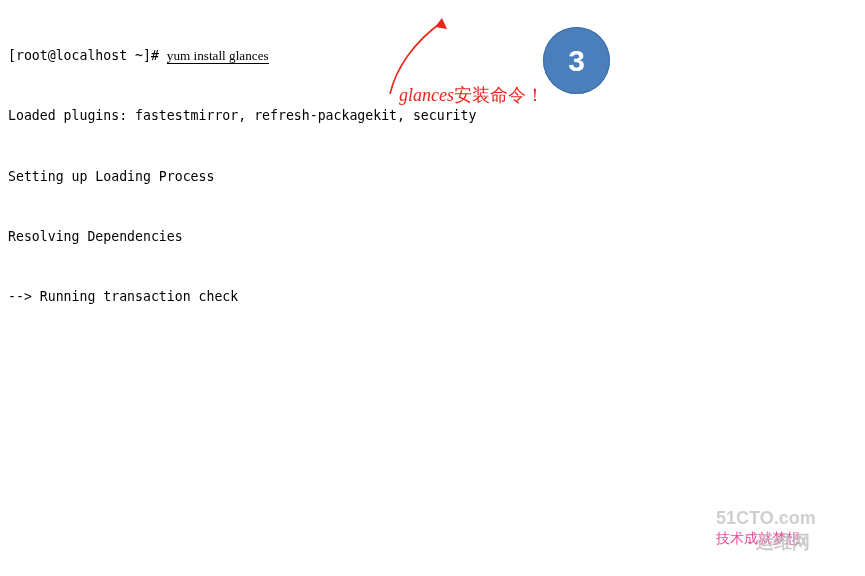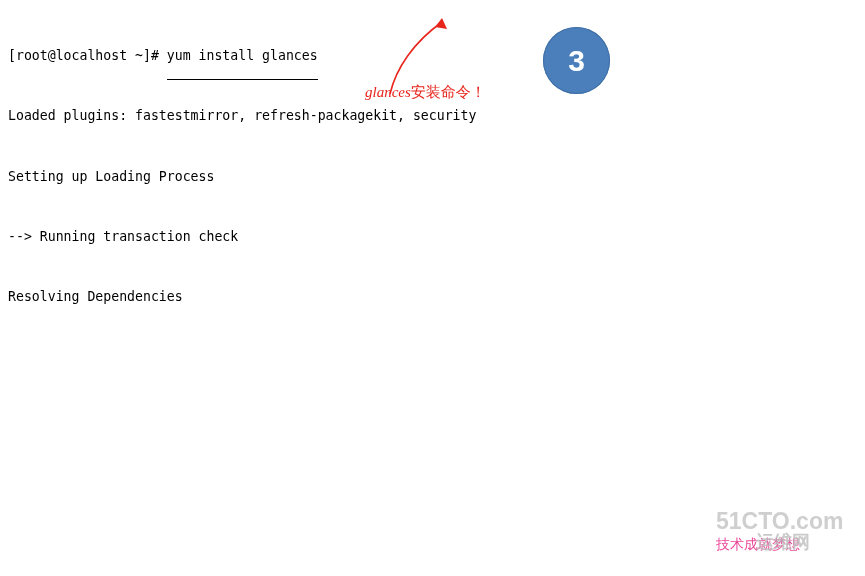--- a/index.html
+++ b/index.html
@@ -25,21 +25,22 @@
     line-height: 20.1px;
     color: #000000;
     white-space: pre;
   }
   .line {
     white-space: pre;
     height: 20.1px;
   }
   .cmd-underline {
     border-bottom: 1px solid #000000;
-    padding-bottom: 16px;
+    padding-bottom: 0px;
+    font-family: Liberation Serif, serif;
   }
   
   .badge {
     position: absolute;
     left: 543px;
     top: 27px;
     width: 67px;
     height: 67px;
     border-radius: 50%;
     background: #4a7fbb;
@@ -48,25 +49,25 @@
     font-size: 30px;
     font-weight: bold;
     display: flex;
     align-items: center;
     justify-content: center;
     box-shadow: 0 0 0 1px #3f6fa5 inset;
   }
   
   .annot-text {
     position: absolute;
-    left: 365px;
+    left: 399px;
     top: 83px;
     color: #e8251c;
     font-family: "Liberation Sans", sans-serif;
-    font-size: 15px;
+    font-size: 18px;
     white-space: nowrap;
   }
   .annot-text .lat {
     font-family: "Liberation Serif", serif;
     font-style: italic;
   }
   
   .arrow {
     position: absolute;
     left: 330px;
@@ -79,21 +80,21 @@
     position: absolute;
     left: 716px;
     top: 508px;
     width: 140px;
     height: 60px;
     font-family: "Liberation Sans", sans-serif;
     color: #c9c9c9;
     text-align: left;
   }
   .wm .wm1 {
-    font-size: 23px;
+    font-size: 18px;
     font-weight: bold;
     letter-spacing: 0px;
     color: #cfcfcf;
   }
   .wm .wm2 {
     font-size: 14px;
     color: #ec4899;
     margin-top: 1px;
   }
   .wm-logo {
@@ -109,22 +110,22 @@
 </style>
 </head>
 <body>
 
 <div id="page">
 
   <div class="term">
     <div class="line"><span>[root@localhost ~]# </span><span class="cmd-underline">yum install glances</span></div>
     <div class="line">Loaded plugins: fastestmirror, refresh-packagekit, security</div>
     <div class="line">Setting up Loading Process</div>
+    <div class="line">Resolving Dependencies</div>
     <div class="line">--&gt; Running transaction check</div>
-    <div class="line">Resolving Dependencies</div>
     
     
     
     
     
     
     
     
     
     

